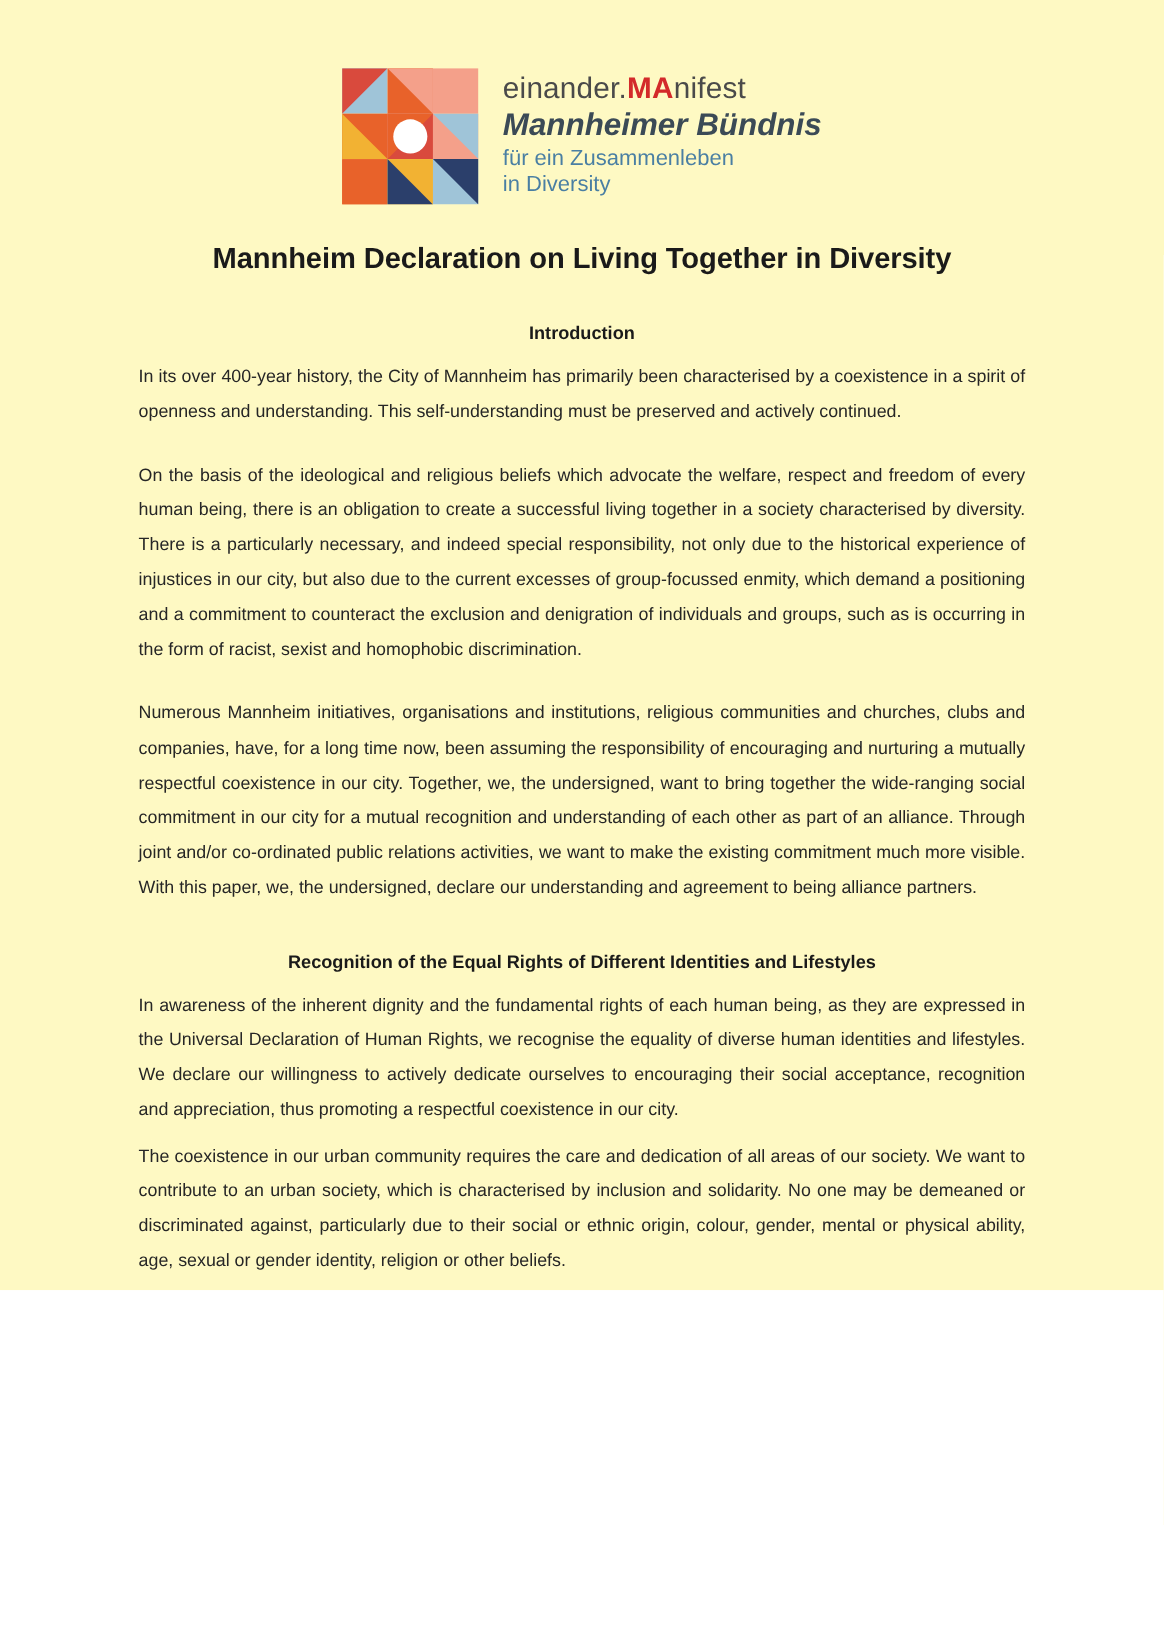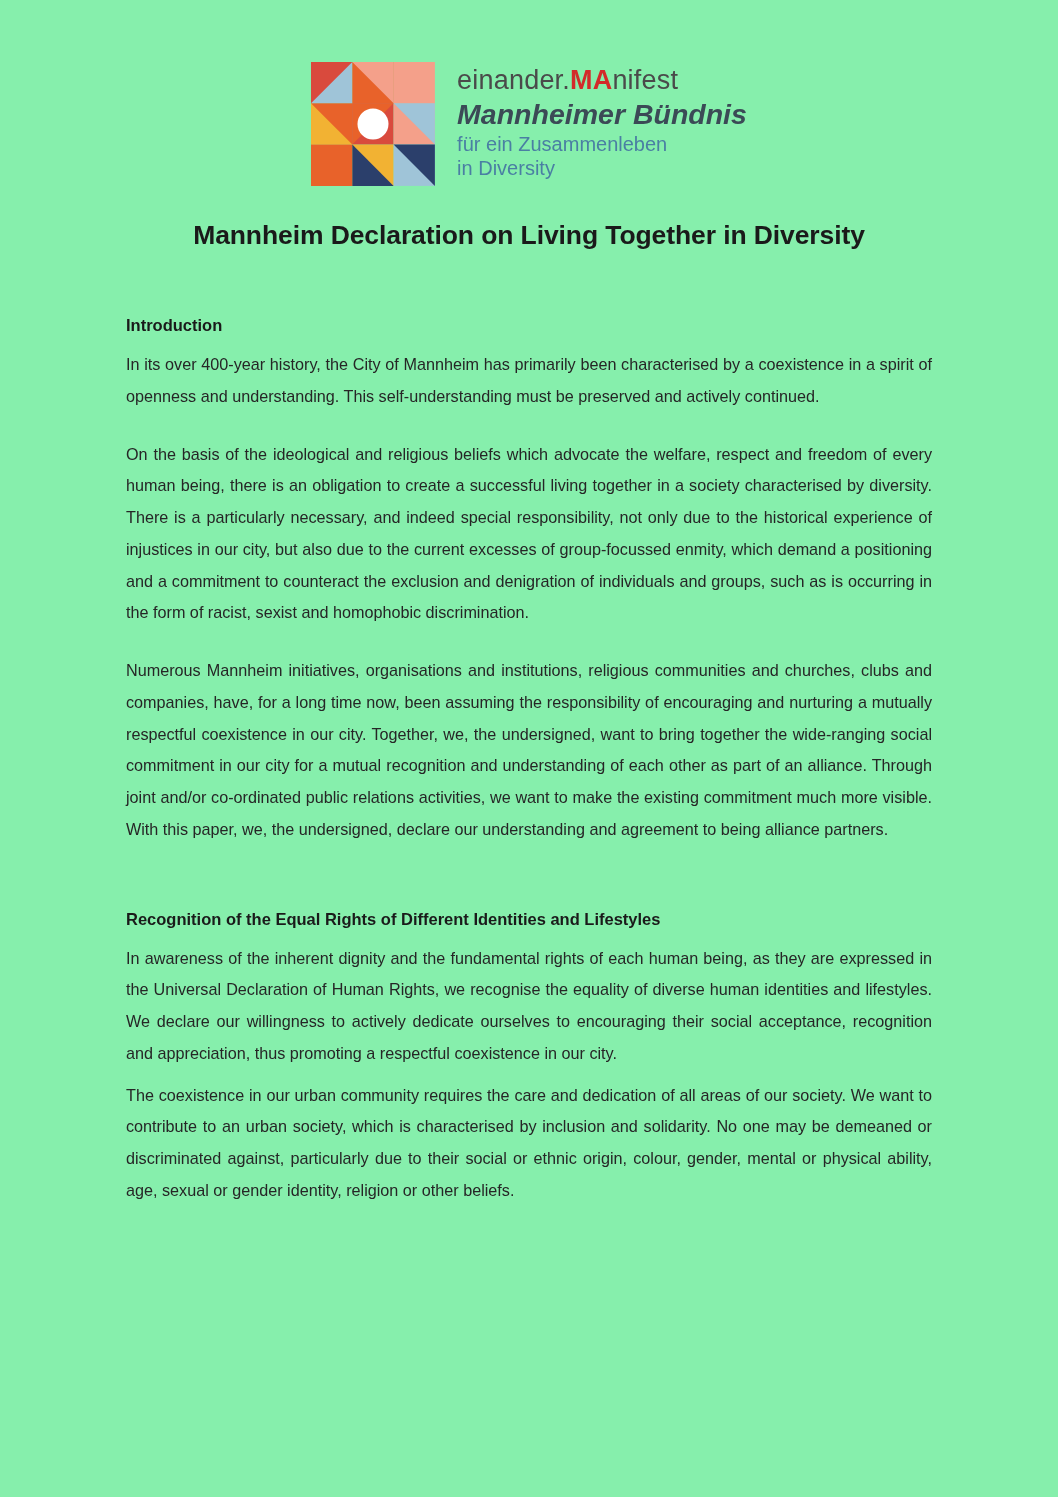--- a/index.html
+++ b/index.html
@@ -6,23 +6,23 @@
     margin: 0;
     padding: 0;
     background: #ffffff;
   }
   body {
     font-family: "Liberation Sans", sans-serif;
     color: #231f20;
   }
   .page {
     width: 1058px;
-    height: 1497px;
+    height: 1173px;
     margin: 0 auto;
-    background: #86efac;
+    background: #fef9c3;
     position: relative;
     box-sizing: border-box;
     padding: 0;
     overflow: hidden;
   }
   .content {
     padding: 0 126px;
     box-sizing: border-box;
   }
 
@@ -79,22 +79,22 @@
     font-weight: 700;
     text-align: center;
     margin: 33px 0 0 0;
     line-height: 1.25;
     color: #1a1a1a;
     letter-spacing: -0.1px;
   }
   h2.section-title {
     font-size: 16.5px;
     font-weight: 700;
-    text-align: left;
-    margin: 64px 0 14px 0;
+    text-align: center;
+    margin: 42px 0 14px 0;
     color: #1a1a1a;
   }
   p.body {
     font-size: 16.2px;
     line-height: 1.96;
     text-align: justify;
     text-justify: inter-word;
     margin: 0 0 26px 0;
     color: #262626;
     hyphens: none;

